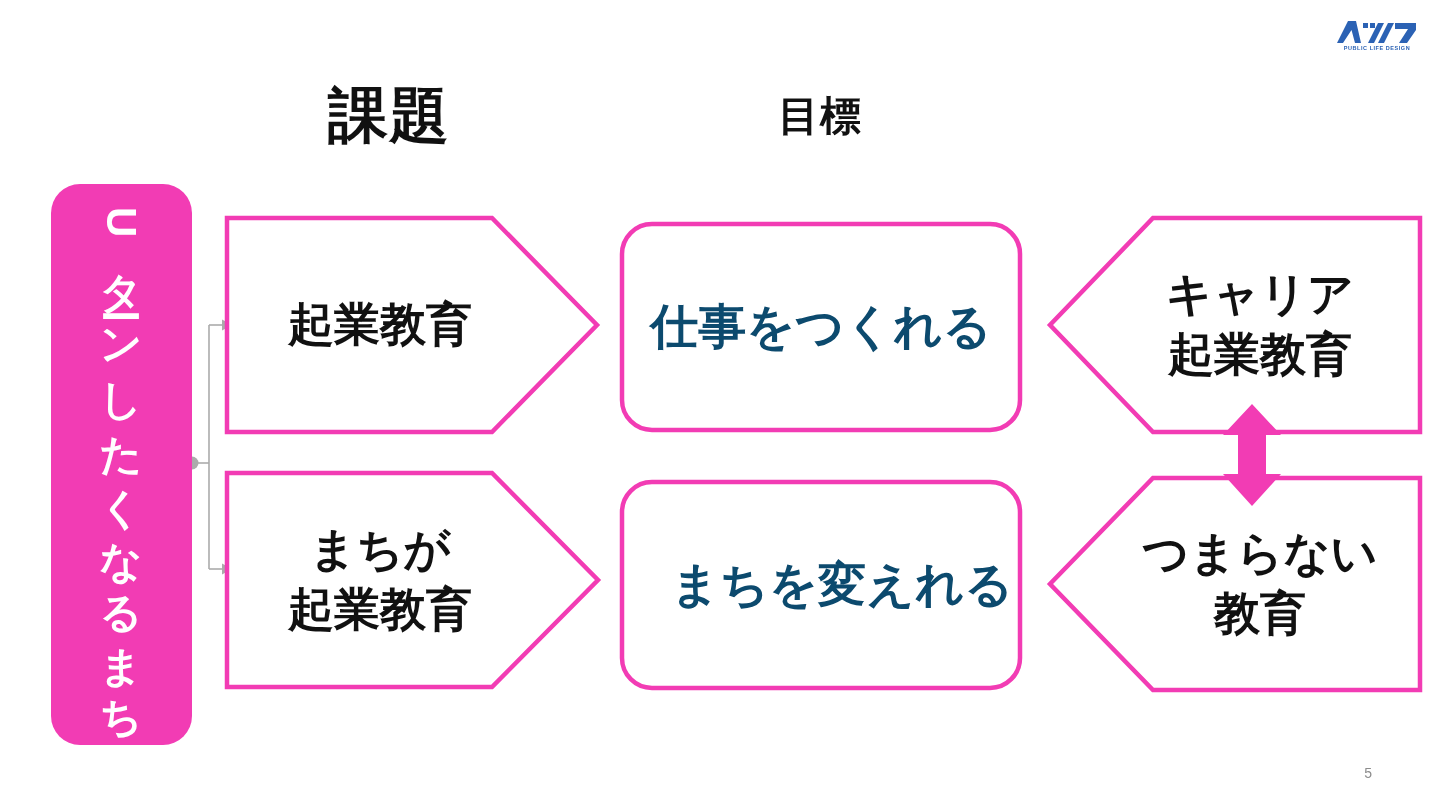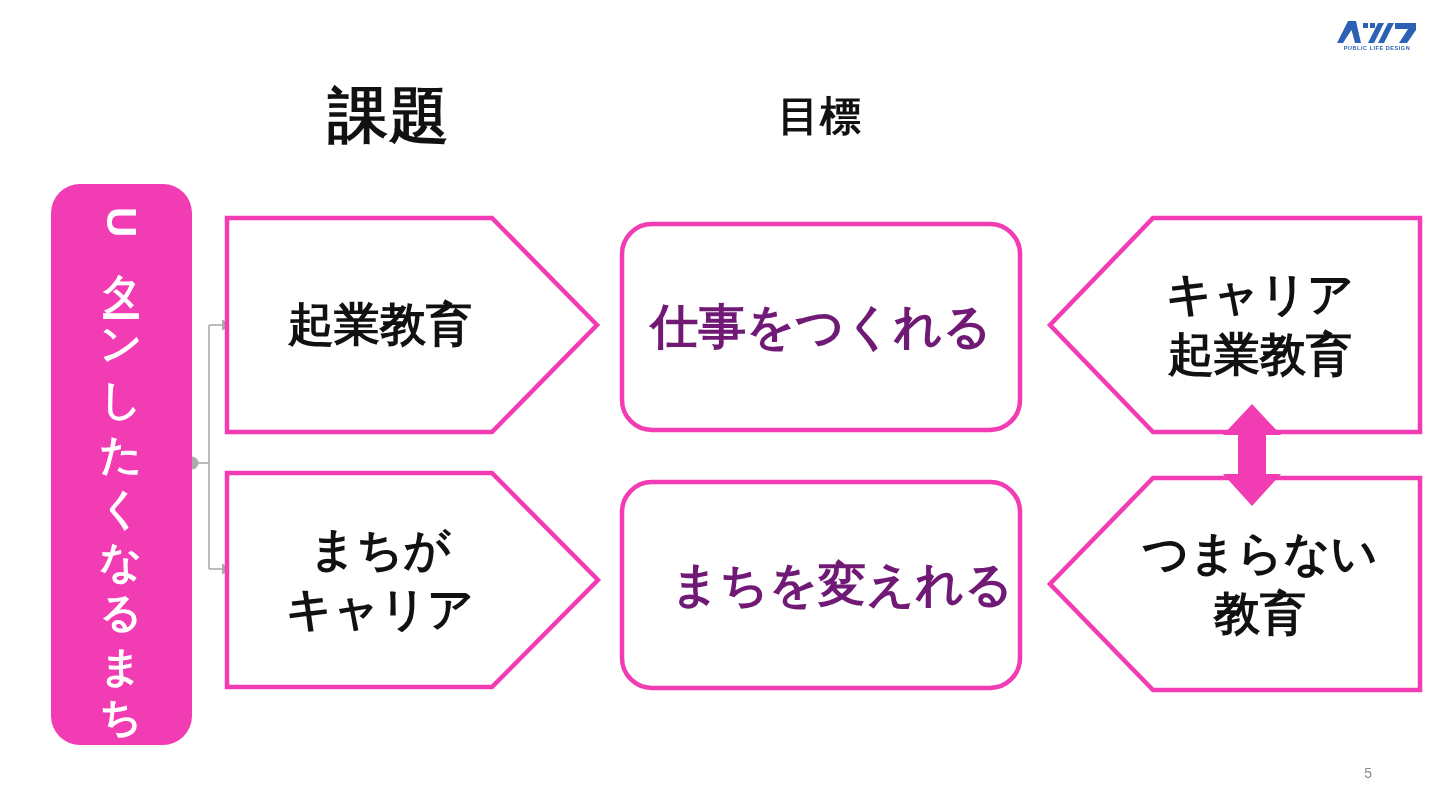--- a/index.html
+++ b/index.html
@@ -12,21 +12,21 @@
   .hdr-vision { left: 10px; top: 88px; width: 200px; height: 60px; font-size: 45px; }
   .hdr-problem { left: 289px; top: 84px; width: 200px; height: 64px; font-size: 60px; }
   .hdr-goal { left: 720px; top: 84px; width: 200px; height: 64px; font-size: 41px; }
   .hdr-means { left: 1090px; top: 84px; width: 200px; height: 64px; font-size: 51px; }
   .vision-text-wrap { left: 50px; top: 185px; width: 142px; height: 560px; }
   .vision-text {
     writing-mode: vertical-rl; text-orientation: mixed;
     color: #ffffff; font-weight: 700; font-size: 42px; letter-spacing: 5px; line-height: 1;
   }
   .cell { font-weight: 700; color: #111111; font-size: 46px; line-height: 1.3; white-space: pre-line; }
-  .cell-pink { color: #701a75; font-size: 48px; }
+  .cell-pink { color: #0c4a6e; font-size: 48px; }
   .problem-1 { left: 230px; top: 218px; width: 300px; height: 214px; }
   .problem-2 { left: 230px; top: 473px; width: 300px; height: 214px; }
   .goal-1 { left: 620px; top: 222px; width: 402px; height: 210px; }
   .goal-2 { left: 641px; top: 480px; width: 402px; height: 210px; }
   .means-1 { left: 1105px; top: 218px; width: 310px; height: 214px; }
   .means-2 { left: 1105px; top: 478px; width: 310px; height: 212px; }
   .page-number {
     position: absolute; right: 68px; top: 765px; font-size: 14px; color: #8C8C8C;
   }
   .logo { position: absolute; left: 1337px; top: 20px; width: 80px; height: 38px; }
@@ -75,21 +75,21 @@
   <div class="txt vision-text-wrap">
     <span class="vision-text">Uターンしたくなるまち</span>
   </div>
 
   <div class="txt cell problem-1">起業教育</div>
   <div class="txt cell cell-pink goal-1">仕事をつくれる</div>
   <div class="txt cell means-1">キャリア
 起業教育</div>
 
   <div class="txt cell problem-2">まちが
-キャリア</div>
+起業教育</div>
   <div class="txt cell cell-pink goal-2">まちを変えれる</div>
   <div class="txt cell means-2">つまらない
 教育</div>
 
   <div class="logo">
     <svg width="80" height="24" viewBox="0 0 80 24" xmlns="http://www.w3.org/2000/svg">
       <g fill="#2B62B4">
         <path d="M11 1 H19 L24 23 H18 L14.5 10 L6 23 H0 Z"></path>
         <rect x="26" y="3" width="5" height="5"></rect>
         <rect x="33" y="3" width="5" height="5"></rect>

